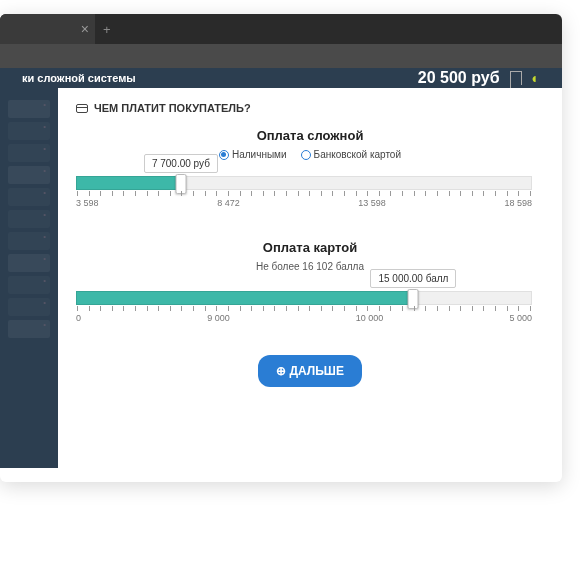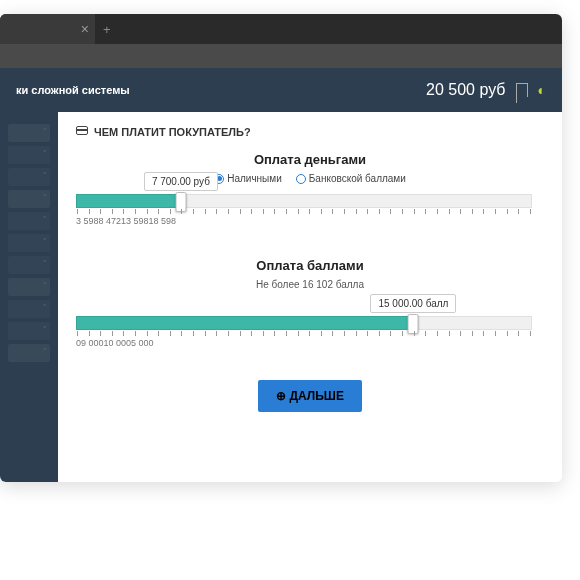--- a/index.html
+++ b/index.html
@@ -3,52 +3,52 @@
 <meta charset="utf-8">
 <style>
 *{margin:0;padding:0;box-sizing:border-box;font-family:-apple-system,Arial,sans-serif}
 body{background:#fff;width:580px;height:580px;overflow:hidden;position:relative}
 .window{position:absolute;top:14px;left:0;width:562px;height:468px;background:#fff;border-radius:6px;overflow:hidden;box-shadow:0 4px 20px rgba(0,0,0,0.15)}
 .tabbar{height:30px;background:#2a2a2a;display:flex;align-items:center}
 .tab{height:30px;width:95px;background:#3a3a3a;display:flex;align-items:center;justify-content:flex-end;padding-right:6px}
 .tab-close{color:#999;font-size:14px;cursor:pointer}
 .tab-add{color:#888;font-size:13px;padding:0 8px}
 .urlbar{height:24px;background:#4a4a4a}
-.appheader{height:44px;background:#2c3e50;display:flex;align-items:center;justify-content:space-between;padding:0 16px;color:#fff}
+.appheader{height:20px;background:#2c3e50;display:flex;align-items:center;justify-content:space-between;padding:0 22px;color:#fff}
 .appheader-left{font-size:11px;font-weight:600}
 .appheader-right{display:flex;align-items:center;gap:10px}
-.price{font-size:16px;font-weight:400}
+.price{font-size:16px;font-weight:700}
 .flag{width:12px;height:14px;border:1px solid #aaa;border-bottom:none;position:relative}
 .flag:after{content:"";position:absolute;left:-1px;bottom:-6px;width:1px;height:6px;background:#aaa}
 .bulb{color:#c5d82e;font-size:14px}
 .body{display:flex;height:380px}
 .sidebar{width:58px;background:#2c3e50;padding-top:8px}
 .side-item{height:18px;margin:4px 8px;background:rgba(255,255,255,0.06);border-radius:2px;position:relative}
 .side-item.dim{background:rgba(255,255,255,0.03)}
 .side-item:before{content:"•";position:absolute;right:4px;top:0;color:#556;font-size:8px}
 .main{flex:1;background:#fff;padding:14px 18px 0 18px;position:relative}
-.card-title{display:flex;gap:6px;font-size:11px;font-weight:700;color:#333;margin-bottom:14px}
+.card-title{display:flex;align-items:center;gap:6px;font-size:11px;font-weight:700;color:#333;margin-bottom:14px}
 .card-icon{width:12px;height:9px;border:1.5px solid #444;border-radius:2px;position:relative}
 .card-icon:after{content:"";position:absolute;top:2px;left:0;right:0;height:1.5px;background:#444}
 .section-title{text-align:center;font-size:13px;font-weight:700;color:#222;margin-bottom:6px}
-.radio-row{display:flex;justify-content:center;gap:14px;margin-bottom:10px;font-size:10px;color:#444}
+.radio-row{display:flex;justify-content:center;gap:14px;margin-bottom:16px;font-size:10px;color:#444}
 .radio{display:flex;align-items:center;gap:3px}
 .radio-dot{width:10px;height:10px;border-radius:50%;border:1.5px solid #2a7dd4;display:flex;align-items:center;justify-content:center}
 .radio-dot.on:after{content:"";width:5px;height:5px;border-radius:50%;background:#2a7dd4}
-.sub{text-align:center;font-size:10px;color:#555;margin-bottom:26px}
+.sub{text-align:center;font-size:10px;color:#555;margin-bottom:19px}
 .slider-wrap{position:relative;margin:0 12px 32px 0}
 .value-label{position:absolute;top:-22px;background:#fff;border:1px solid #ccc;border-radius:2px;padding:3px 7px;font-size:10px;color:#333;white-space:nowrap;transform:translateX(-50%)}
 .track{height:14px;background:#f0f0f0;border:1px solid #e0e0e0;position:relative}
 .fill{position:absolute;top:-1px;left:-1px;height:14px;background:#3db8a8;border:1px solid #35a596}
 .handle{position:absolute;top:-3px;width:11px;height:20px;background:#fff;border:1px solid #bbb;border-radius:2px;transform:translateX(-50%);box-shadow:0 1px 2px rgba(0,0,0,0.2)}
 .ticks{position:absolute;top:14px;left:0;right:0;height:5px;display:flex;justify-content:space-between;overflow:hidden}
 .ticks span{width:1px;height:5px;background:#999}
 .ticks span:nth-child(5n+1){height:5px}
-.marks{display:flex;font-size:9px;color:#777;margin-top:8px}
-.next-btn{display:block;margin:0 auto;background:#2a7dd4;color:#000000;border:none;padding:9px 18px;font-size:12px;font-weight:600;border-radius:2px;cursor:pointer}
+.marks{display:flex;justify-content:space-between;font-size:9px;color:#777;margin-top:8px}
+.next-btn{display:block;margin:0 auto;background:#2a7dd4;color:#ffffff;border:none;padding:9px 18px;font-size:12px;font-weight:600;border-radius:12px;cursor:pointer}
 .next-btn:before{content:"⊕ ";font-size:12px}
 </style>
 </head>
 <body>
 
 <div class="window">
   <div class="tabbar">
     <div class="tab">
       <span class="tab-close">×</span>
     </div>
@@ -79,29 +79,29 @@
       <div class="side-item dim"></div>
       <div class="side-item"></div>
     </div>
 
     <div class="main">
       <div class="card-title">
         <span class="card-icon"></span>
         <span>ЧЕМ ПЛАТИТ ПОКУПАТЕЛЬ?</span>
       </div>
 
-      <div class="section-title">Оплата деньгами</div>
+      <div class="section-title">Оплата сложной</div>
       <div class="radio-row">
         <label class="radio">
           <span class="radio-dot on"></span>
           <span>Наличными</span>
         </label>
         <label class="radio">
           <span class="radio-dot"></span>
-          <span>Банковской баллами</span>
+          <span>Банковской картой</span>
         </label>
       </div>
 
       <div class="slider-wrap">
         <div class="value-label" style="left:23%">7 700.00 руб</div>
         <div class="track">
           <div class="fill" style="width:23%"></div>
           <div class="handle" style="left:23%"></div>
           <div class="ticks">
               <span></span>
@@ -147,21 +147,21 @@
             </div>
         </div>
         <div class="marks">
           <span>3 598</span>
           <span>8 472</span>
           <span>13 598</span>
           <span>18 598</span>
         </div>
       </div>
 
-      <div class="section-title">Оплата баллами</div>
+      <div class="section-title">Оплата картой</div>
       <div class="sub">Не более 16 102 балла</div>
 
       <div class="slider-wrap">
         <div class="value-label" style="left:74%">15 000.00 балл</div>
         <div class="track">
           <div class="fill" style="width:74%"></div>
           <div class="handle" style="left:74%"></div>
           <div class="ticks">
               <span></span>
               <span></span>

